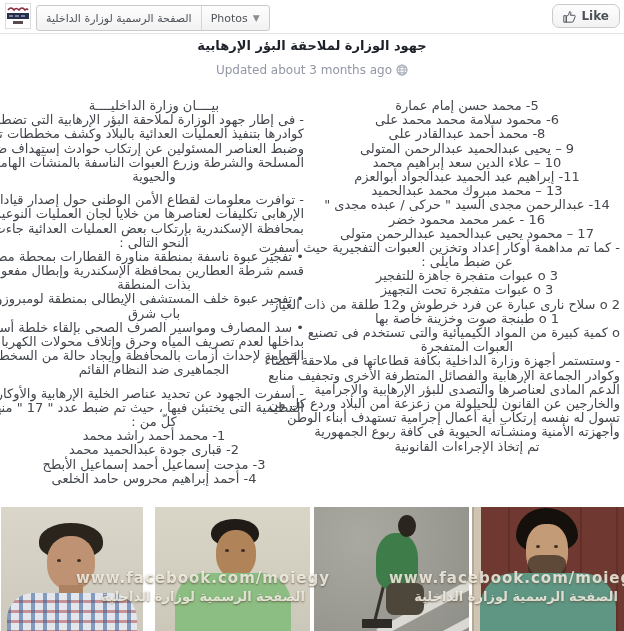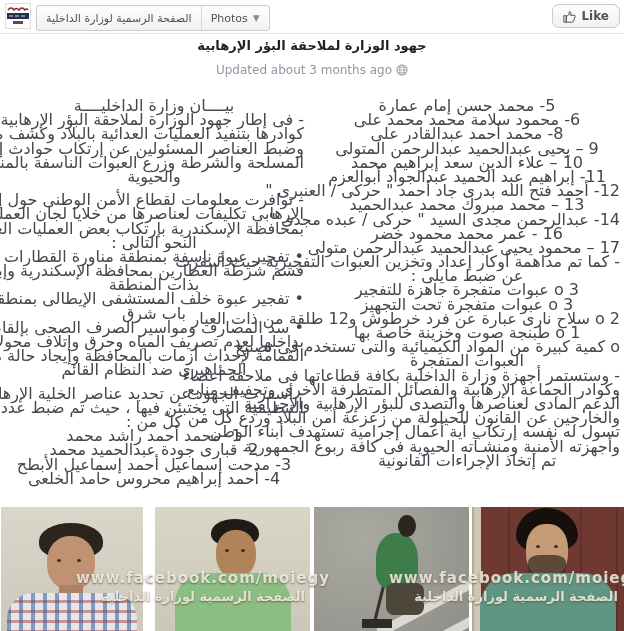--- a/index.html
+++ b/index.html
@@ -21,21 +21,21 @@
   .like-btn{position:absolute;right:4px;top:4px;height:24px;padding:0 10px;font-weight:bold;
             font-size:12px;cursor:pointer;}
   .like-btn svg{margin-right:5px;}
   
   .post-title{position:absolute;left:0;top:38px;width:624px;text-align:center;direction:rtl;
               font-size:13px;font-weight:bold;color:#1d2129;}
   .updated{position:absolute;left:0;top:63px;width:624px;text-align:center;font-size:12px;
            color:#9197a3;display:flex;justify-content:center;align-items:center;gap:4px;}
   
   .col{position:absolute;top:99px;direction:rtl;text-align:center;color:#43474d;
-       font-size:16px;}
+       font-size:13px;}
   .col .tline{line-height:14.2px;height:14.2px;white-space:nowrap;overflow:visible;}
   .col .tline.gap{height:9px;}
   .col-left{left:4px;width:300px;}
   .col-right{left:314px;width:306px;}
   
   .photos{position:absolute;left:0;top:507px;width:624px;height:124px;}
   .photo{position:absolute;top:0;height:124px;overflow:hidden;cursor:pointer;}
   .p1{left:1px;width:142px;background:linear-gradient(#dad6ca,#ccc8bc);}
   .p2{left:155px;width:155px;background:linear-gradient(#d9d6c8,#cbc8ba);}
   .p3{left:314px;width:155px;background:radial-gradient(circle at 30% 25%,#aaa9a1,#8f8f89);}
@@ -156,21 +156,20 @@
       <div class="tline">3- مدحت إسماعيل أحمد إسماعيل الأبطح</div>
       <div class="tline">4- أحمد إبراهيم محروس حامد الخلعى</div>
     </div>
   <div class="col col-right">
       <div class="tline">5- محمد حسن إمام عمارة</div>
       <div class="tline">6- محمود سلامة محمد محمد على</div>
       <div class="tline">8- محمد أحمد عبدالقادر على</div>
       <div class="tline">9 – يحيى عبدالحميد عبدالرحمن المتولى</div>
       <div class="tline">10 – علاء الدين سعد إبراهيم محمد</div>
       <div class="tline">11- إبراهيم عبد الحميد عبدالجواد أبوالعزم</div>
-      <div class="tline">12- أحمد فتح الله بدرى جاد أحمد " حركى / العنبرى "</div>
       <div class="tline">13 – محمد مبروك محمد عبدالحميد</div>
       <div class="tline">14- عبدالرحمن مجدى السيد " حركى / عبده مجدى "</div>
       <div class="tline">16 - عمر محمد محمود خضر</div>
       <div class="tline">17 – محمود يحيى عبدالحميد عبدالرحمن متولى</div>
       <div class="tline">- كما تم مداهمة أوكار إعداد وتخزين العبوات التفجيرية حيث أسفرت</div>
       <div class="tline">عن ضبط مايلى :</div>
       <div class="tline">o 3 عبوات متفجرة جاهزة للتفجير</div>
       <div class="tline">o 3 عبوات متفجرة تحت التجهيز</div>
       <div class="tline">o 2 سلاح نارى عبارة عن فرد خرطوش و12 طلقة من ذات العيار</div>
       <div class="tline">o 1 طبنجة صوت وخزينة خاصة بها</div>

